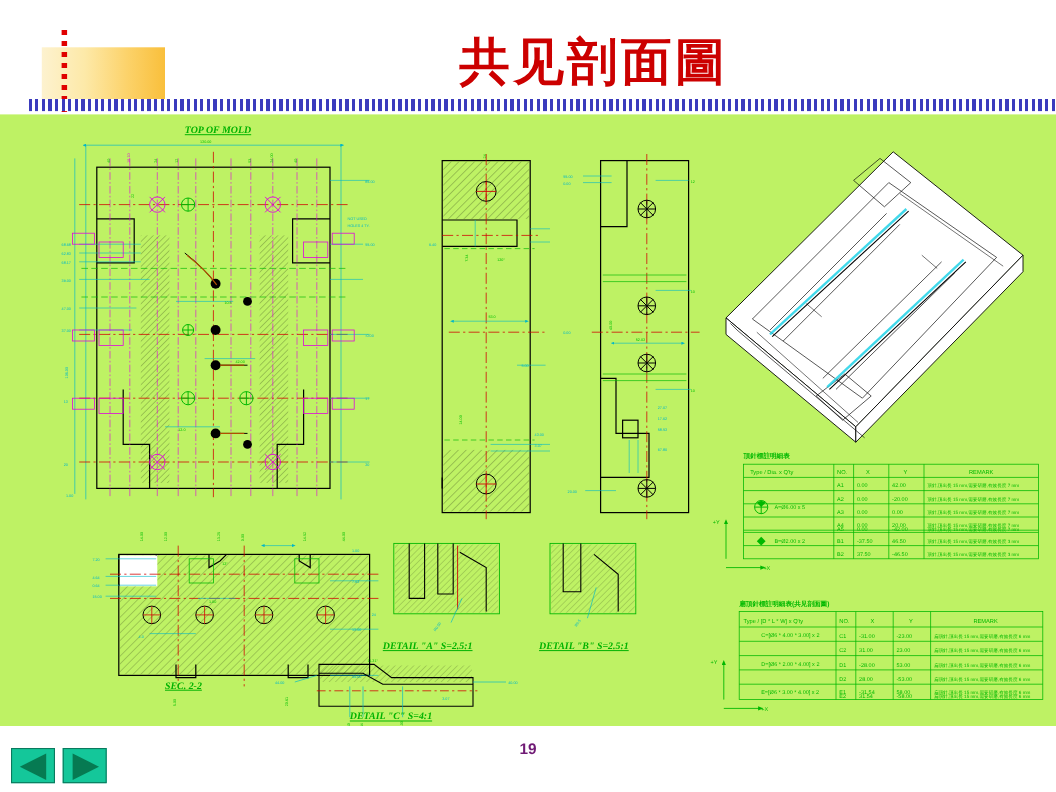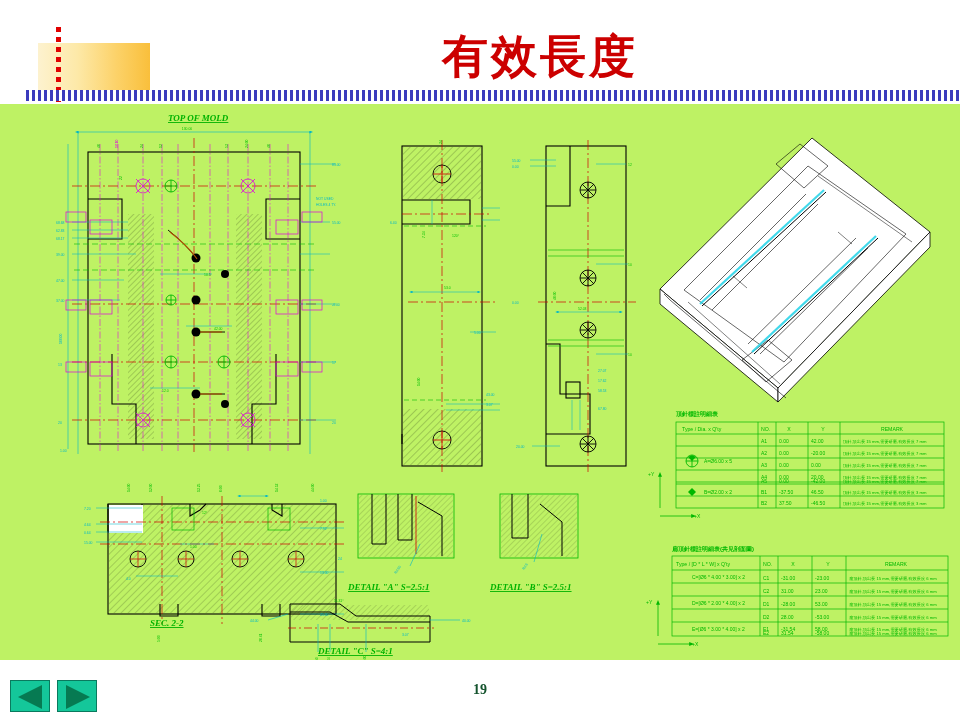--- a/index.html
+++ b/index.html
@@ -72,24 +72,24 @@
   #nav-next { left: 57px; }
   .nav-tri {
     position: absolute; top: 4px;
     width: 0; height: 0;
     border-top: 12px solid transparent;
     border-bottom: 12px solid transparent;
   }
   #nav-prev .nav-tri { left: 7px; border-right: 24px solid #067a52; }
   #nav-next .nav-tri { left: 8px; border-left: 24px solid #067a52; }
   #page-number {
-    position: absolute; left: 455px; top: 22px;
+    position: absolute; left: 455px; top: 12px;
     width: 50px; text-align: center;
-    color: #14532d;
-    font-family: Liberation Serif, serif;
+    color: #701a75;
+    font-family: Liberation Sans, sans-serif;
     font-size: 14px; font-weight: 700;
   }
 
   
   .t { font-family: "Liberation Sans", sans-serif; font-size: 3.4px; }
   .tg { fill: #00c000; }
   .tc { fill: #00b7c8; }
   .tm { fill: #e000e0; }
   .lbl-grn {
     fill: #00b300; font-family: "Liberation Serif", serif;
@@ -103,21 +103,21 @@
 </style>
 </head>
 <body>
 
 <div id="slide">
 
   <div id="header-band">
     <div id="header-gradient-box"></div>
     <div id="header-red-dotline"></div>
     <div id="header-blue-dashline"></div>
-    <div id="slide-title">有效長度</div>
+    <div id="slide-title">共见剖面圖</div>
   </div>
 
   <div id="drawing-canvas">
     <svg id="cad-svg" viewBox="0 0 960 556" xmlns="http://www.w3.org/2000/svg">
       <defs>
         <pattern id="hatch" width="5" height="5" patternTransform="rotate(45)" patternUnits="userSpaceOnUse">
           <line x1="0" y1="0" x2="0" y2="5" stroke="#000" stroke-width="0.45"></line>
         </pattern>
         <pattern id="hatch2" width="4" height="4" patternTransform="rotate(45)" patternUnits="userSpaceOnUse">
           <line x1="0" y1="0" x2="0" y2="4" stroke="#000" stroke-width="0.4"></line>

